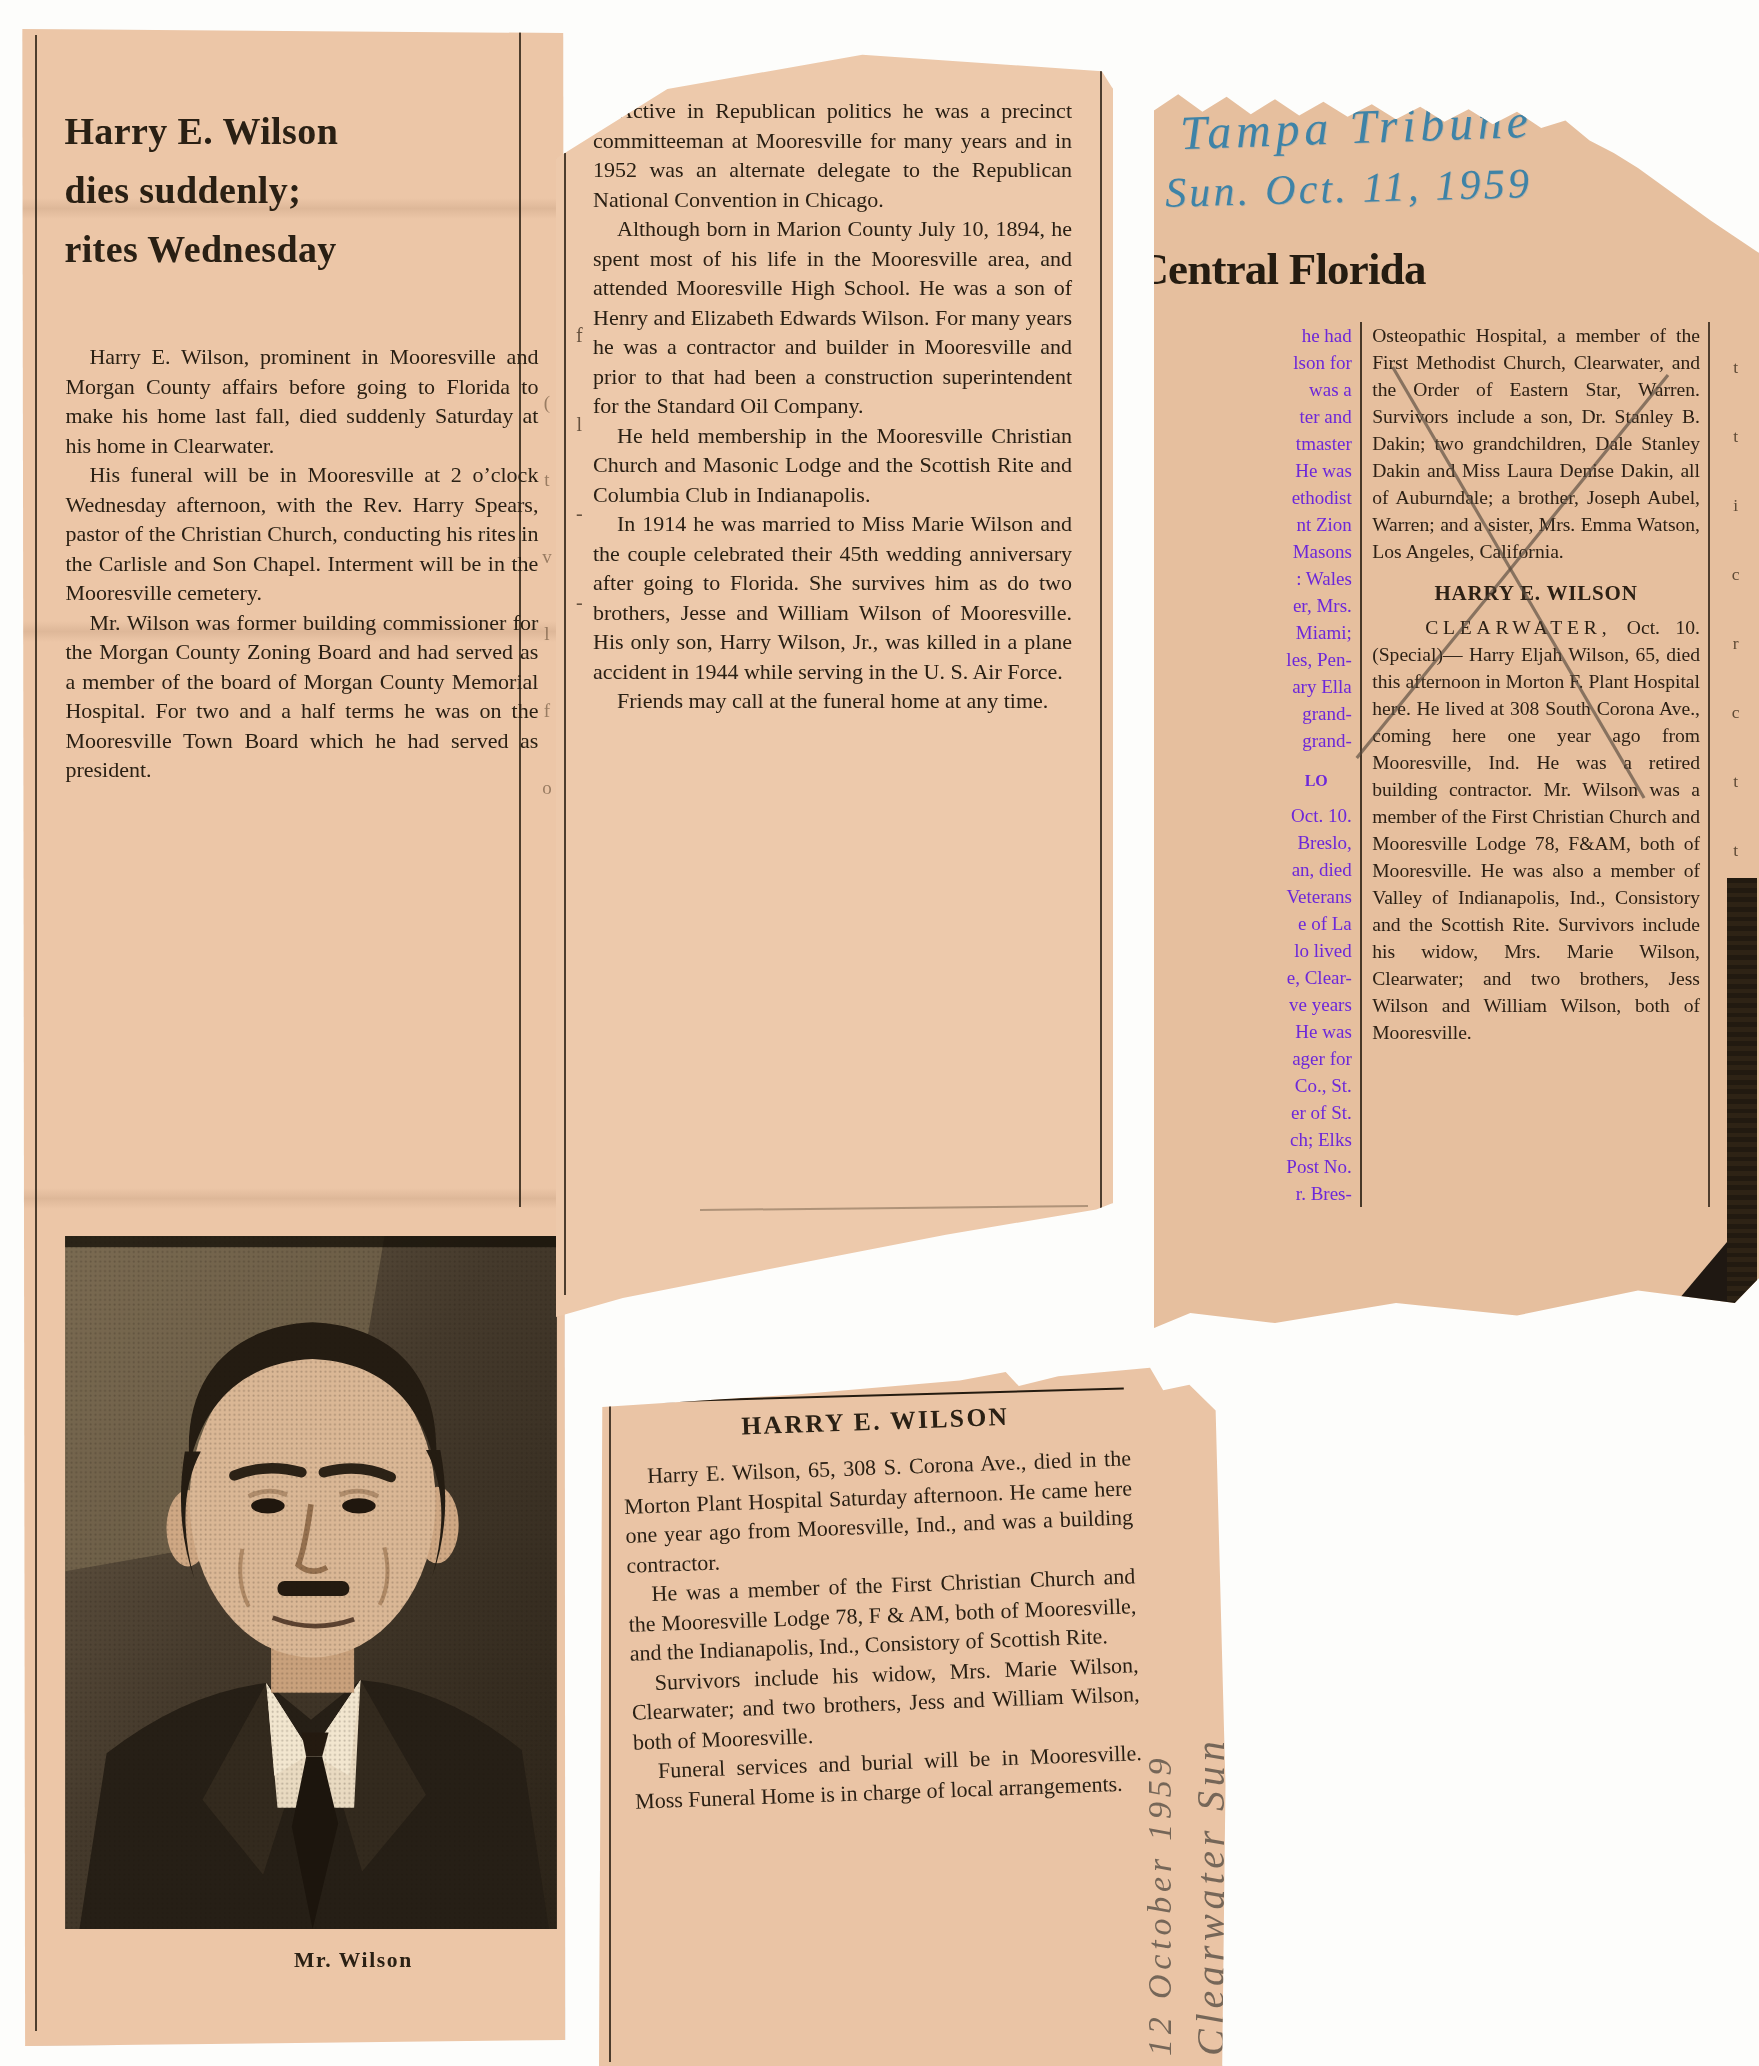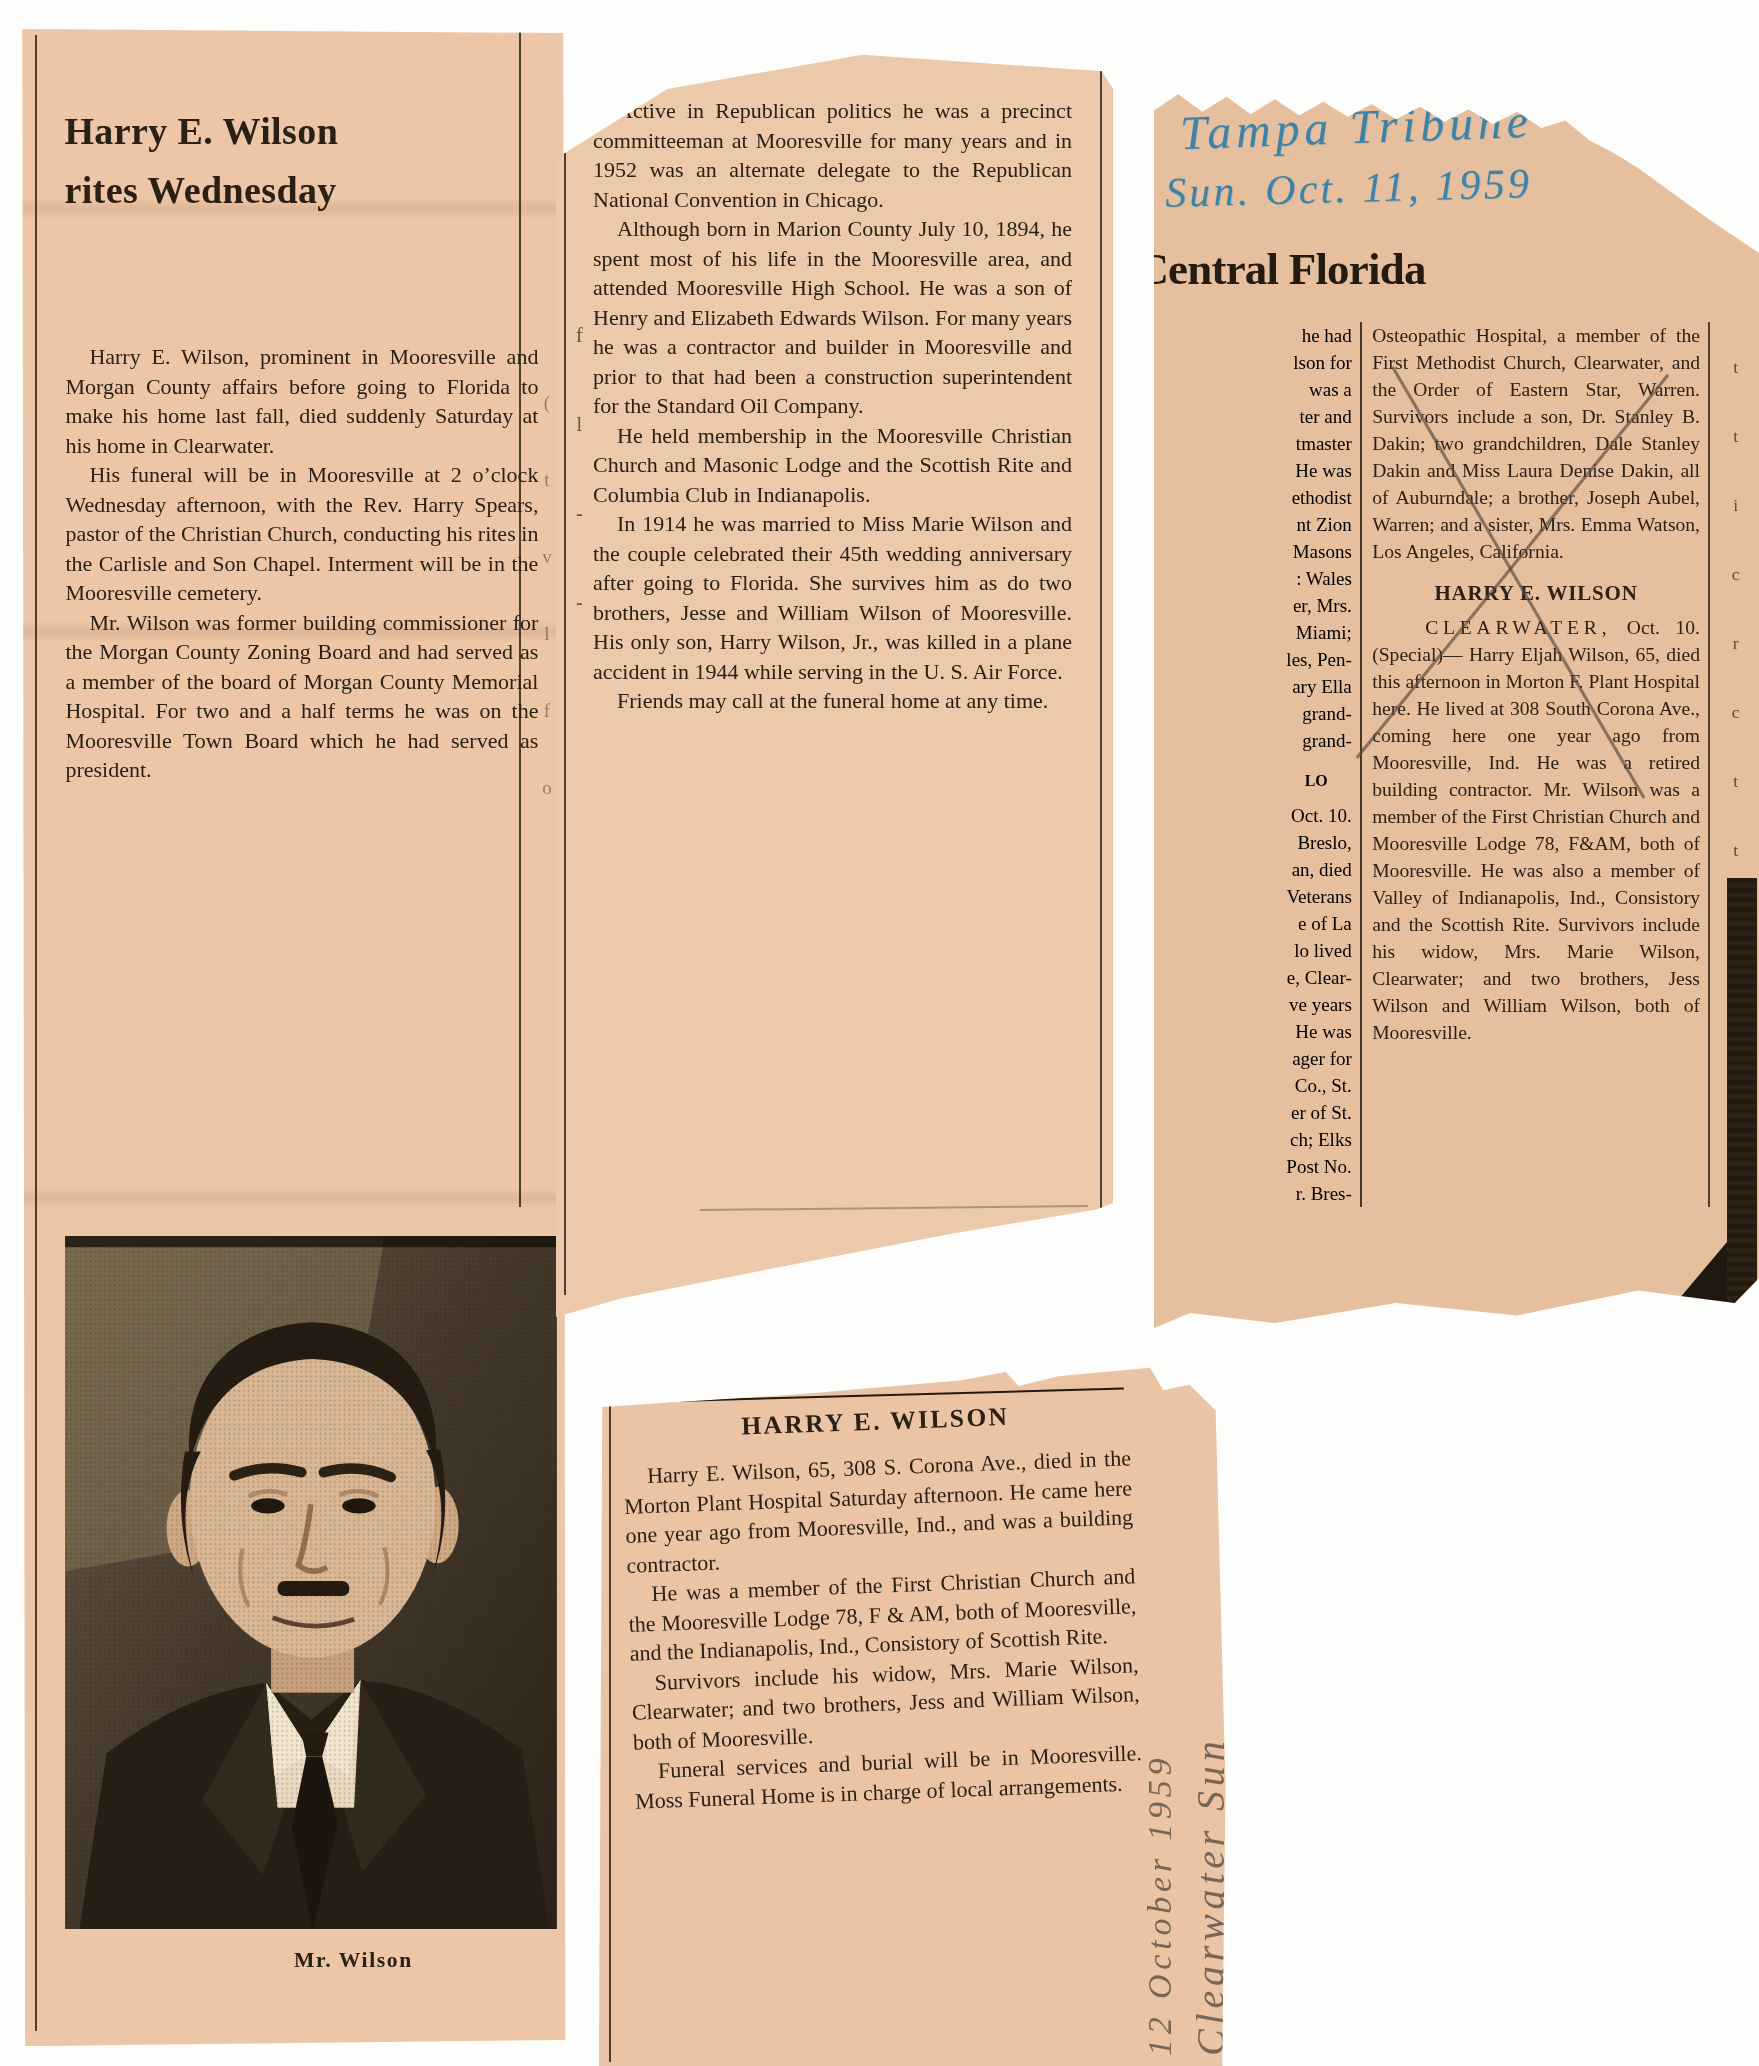--- a/index.html
+++ b/index.html
@@ -49,21 +49,21 @@
       100% 96%,96% 98%,80% 97%,60% 99%,40% 98%,20% 99.6%,6% 98.8%,0 100%);}
   .hand-blue{position:absolute;color:#3e83a7;font-style:italic;
              text-shadow:0.8px 0.8px 0 rgba(62,131,167,.25);}
   #c3-hand1{left:25.5px;top:21px;font-size:48px;letter-spacing:4.8px;transform:rotate(-2deg);}
   #c3-hand2{left:11.2px;top:86px;font-size:42px;letter-spacing:3.2px;transform:rotate(-1.5deg);}
   #c3-headwrap{position:absolute;left:0;top:150px;width:100%;height:89px;overflow:hidden;}
   #c3-head{margin:0 0 0 -17.6px;font-size:45px;font-weight:bold;letter-spacing:-0.8px;line-height:83px;
            color:#251c11;}
   #c3-cols{position:absolute;left:4.8px;top:244px;right:49px;display:flex;}
   #c3-colL{width:193px;border-right:2px solid rgba(42,30,18,.85);padding-right:8px;
-           font-size:19px;line-height:27px;text-align:right;color:#000000;}
+           font-size:19px;line-height:27px;text-align:right;color:#6d28d9;}
   #c3-lo{font-weight:bold;margin:12.8px 24px 8px 0;font-size:16px;}
   #c3-colR{flex:1;padding-left:10.4px;border-right:2px solid rgba(42,30,18,.8);padding-right:8px;
            color:#2d2115;}
   #c3-colR p{font-size:19.6px;line-height:27px;text-align:justify;margin:0;}
   #c3-colR .indent{text-indent:21px;}
   #c3-sub{font-weight:bold;text-align:center;font-size:21px;margin:16px 0 8px;letter-spacing:0.8px;}
   #c3-lead{letter-spacing:4.8px;margin-left:32px;}
   #c3-strip{position:absolute;right:6.4px;top:255px;width:34px;font-size:17.6px;line-height:69px;
             color:rgba(60,45,28,.8);text-align:center;}
   #c3-bar{position:absolute;right:1.6px;top:800px;width:30px;height:437px;background:
@@ -101,20 +101,21 @@
     <div class="rule-v" id="c1-right-rule"></div>
     <div id="c1-frag" class="prelines">(
 t
 v
 l
 f
 o</div>
 
     <h1 id="c1-head">
       <div>Harry E. Wilson</div>
+      <div>dies suddenly;</div>
       <div>rites Wednesday</div>
     </h1>
 
     <div id="c1-body">
       <p class="body">Harry E. Wilson, prominent in Mooresville and Morgan County affairs before going to Florida to make his home last fall, died suddenly Saturday at his home in Clearwater.</p>
       <p class="body">His funeral will be in Mooresville at 2 o’clock Wednesday afternoon, with the Rev. Harry Spears, pastor of the Christian Church, conducting his rites in the Carlisle and Son Chapel. Interment will be in the Mooresville cemetery.</p>
       <p class="body">Mr. Wilson was former building commissioner for the Morgan County Zoning Board and had served as a member of the board of Morgan County Memorial Hospital. For two and a half terms he was on the Mooresville Town Board which he had served as president.</p>
     </div>
 
     <figure id="c1-photo">

